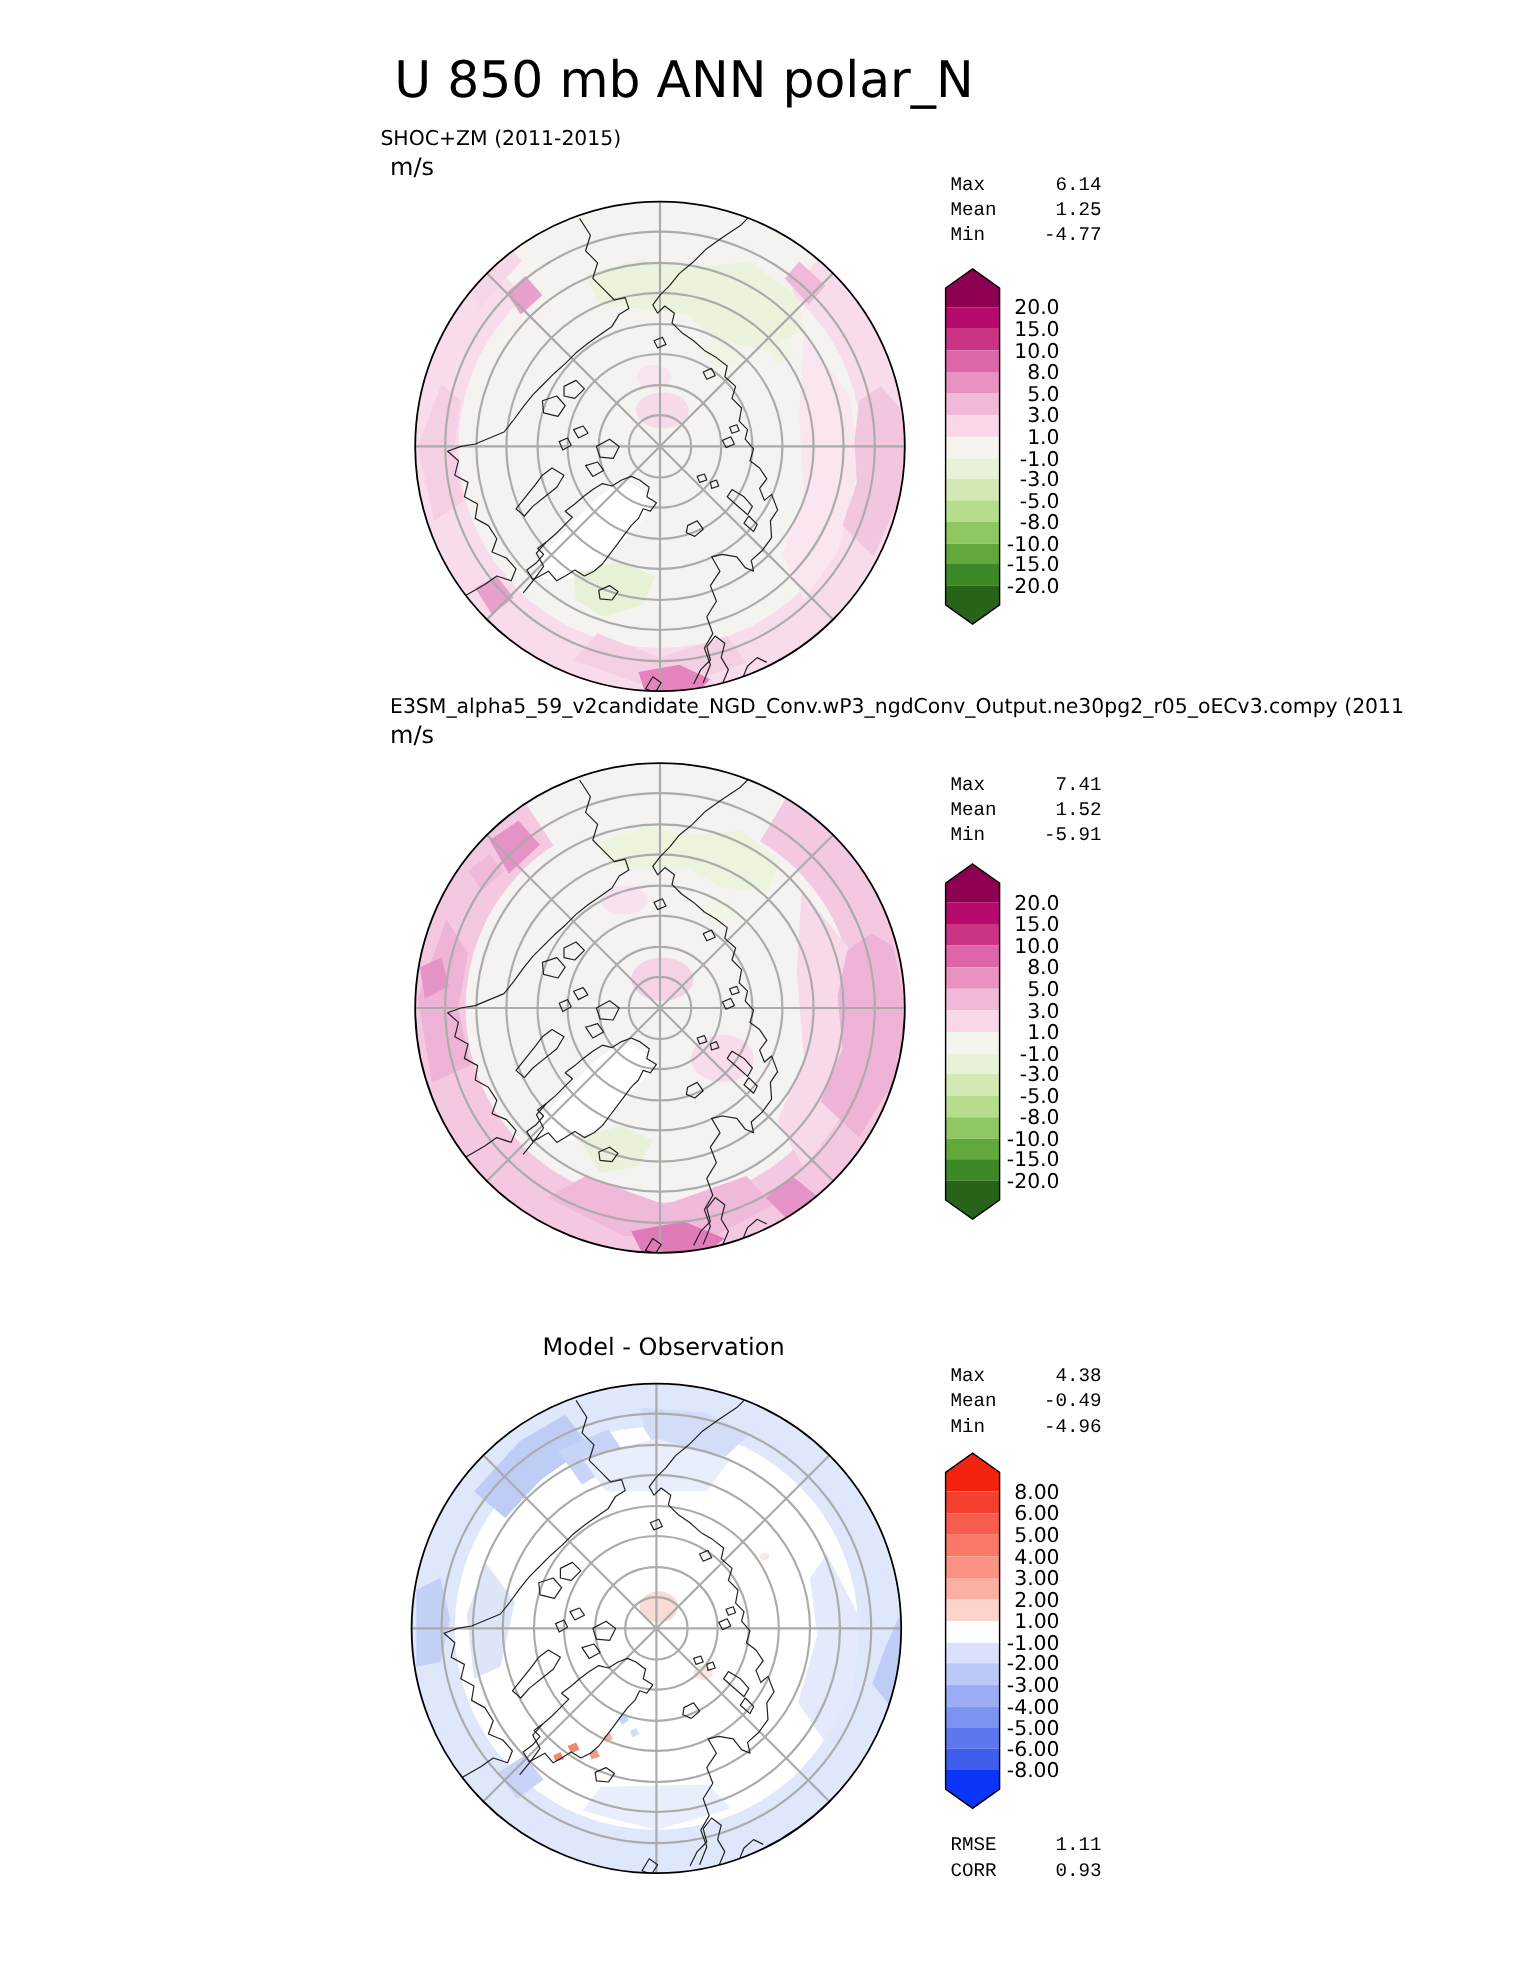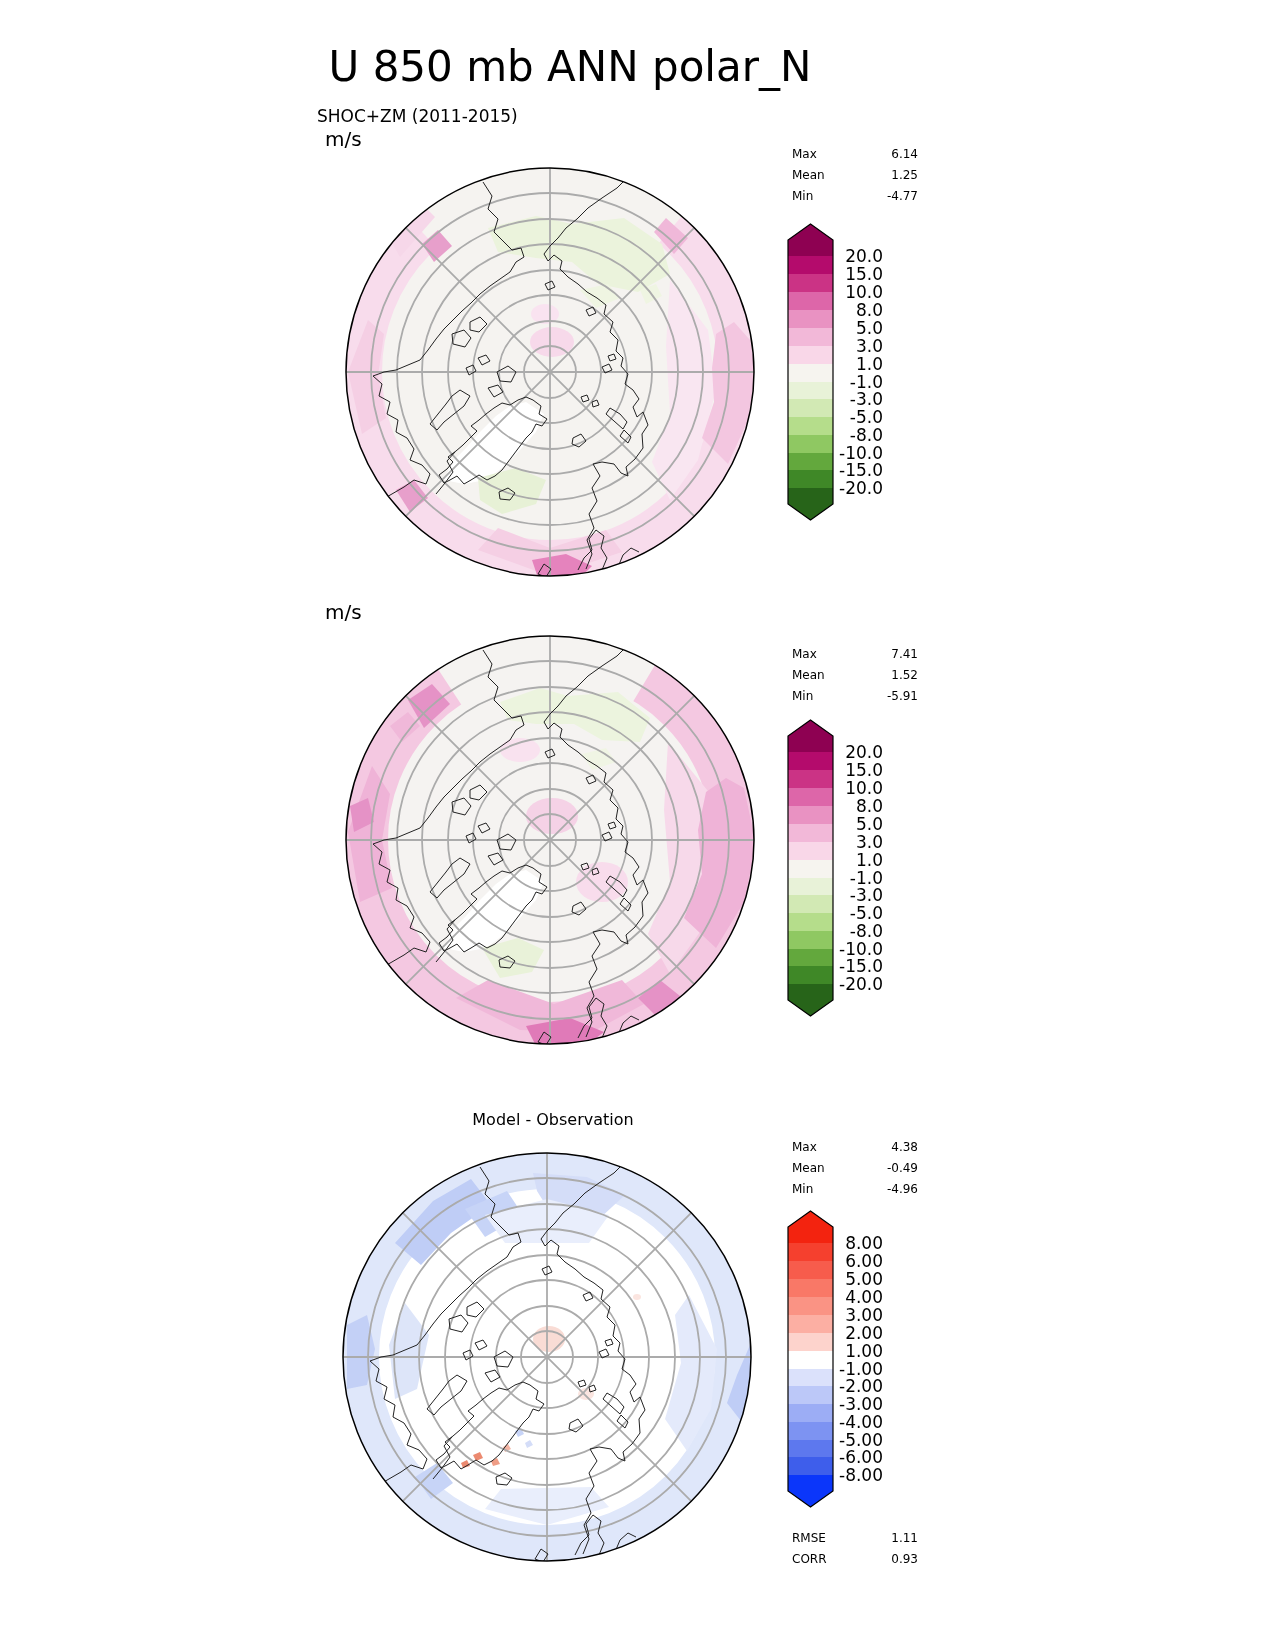--- a/index.html
+++ b/index.html
@@ -3,23 +3,23 @@
 <meta charset="utf-8">
 <style>
   html,body{margin:0;padding:0;background:#fff;}
   .canvas{position:relative;width:1275px;height:1650px;background:#ffffff;
           font-family:"DejaVu Sans","Liberation Sans",sans-serif;color:#000;overflow:hidden;}
   .abs{position:absolute;}
   .fig-title{left:0;top:42px;width:1140px;text-align:center;font-size:42px;}
   .subtitle{font-size:17px;white-space:nowrap;}
   .sub-clip{width:948px;overflow:hidden;}
   .units{font-size:20px;}
-  .stats{width:126px;font-size:12px;line-height:21px;}
+  .stats{width:126px;font-size:16px;line-height:21px;font-family:Liberation Mono, monospace;}
   .stat-row{display:flex;justify-content:space-between;}
-  .panel3-title{left:0;top:1110px;width:1106px;text-align:center;font-size:16px;}
+  .panel3-title{left:0;top:1110px;width:1106px;text-align:center;font-size:20px;}
   svg{display:block;}
   svg text{font-size:17px;font-family:"DejaVu Sans","Liberation Sans",sans-serif;fill:#000;}
   .map{position:absolute;}
   .cbar{position:absolute;}
 </style>
 </head>
 <body>
 
 <div class="canvas">
 
@@ -140,20 +140,21 @@
     <text x="97" y="149" text-anchor="end">1.0</text>
     <text x="97" y="167" text-anchor="end">-1.0</text>
     <text x="97" y="184" text-anchor="end">-3.0</text>
     <text x="97" y="202" text-anchor="end">-5.0</text>
     <text x="97" y="220" text-anchor="end">-8.0</text>
     <text x="97" y="238" text-anchor="end">-10.0</text>
     <text x="97" y="255" text-anchor="end">-15.0</text>
     <text x="97" y="273" text-anchor="end">-20.0</text>
   </svg>
 
+  <div class="abs subtitle sub-clip" style="left:325px;top:579px">E3SM_alpha5_59_v2candidate_NGD_Conv.wP3_ngdConv_Output.ne30pg2_r05_oECv3.compy (2011</div>
   <div class="abs units" style="left:325px;top:600px">m/s</div>
 
   <svg class="map" style="left:340px;top:630px" width="420" height="420" viewBox="0 0 420 420">
     <g clip-path="url(#mapclip)">
       <circle cx="210" cy="210" r="204" fill="#f5f3f1"></circle>
       <circle cx="210" cy="210" r="184" fill="none" stroke="#f4c8e1" stroke-width="44"></circle>
       <path d="M210,210 L96,36 L150,2 L210,-6 L268,2 L318,30 Z" fill="#f5f3f1"></path>
       <path d="M328,112 L372,166 L380,230 L360,302 L330,344 L308,304 L330,252 L324,180 Z" fill="#f7d9ea"></path>
       <path d="M404,158 L416,214 L404,272 L376,318 L344,288 L362,244 L358,200 L366,162 L386,148 Z" fill="#efb3d7"></path>
       <path d="M32,136 L8,202 L20,272 L52,258 L42,210 L50,164 Z" fill="#efb3d7"></path>

